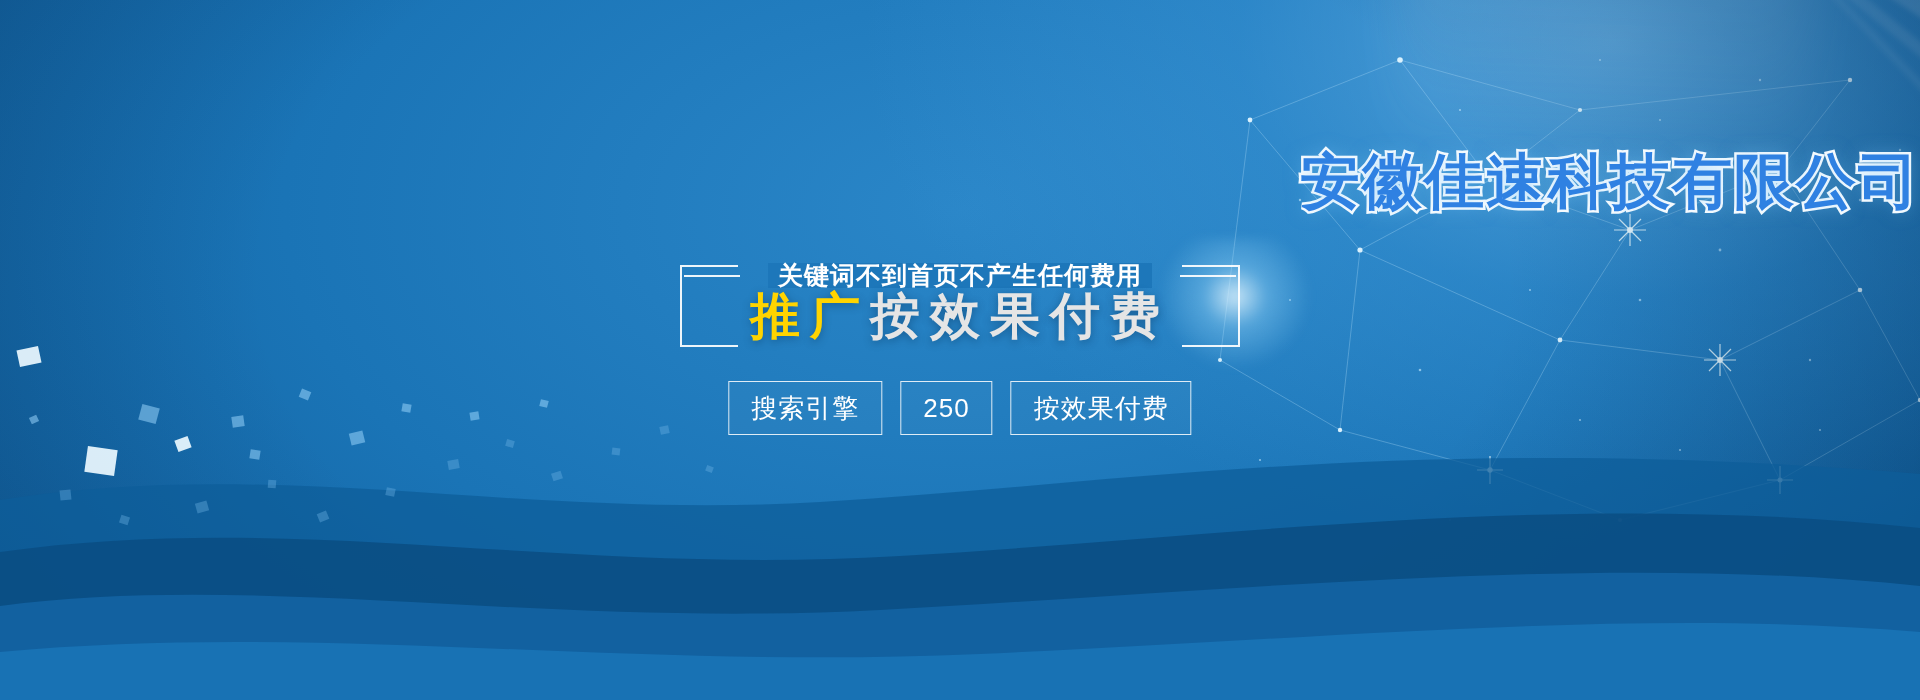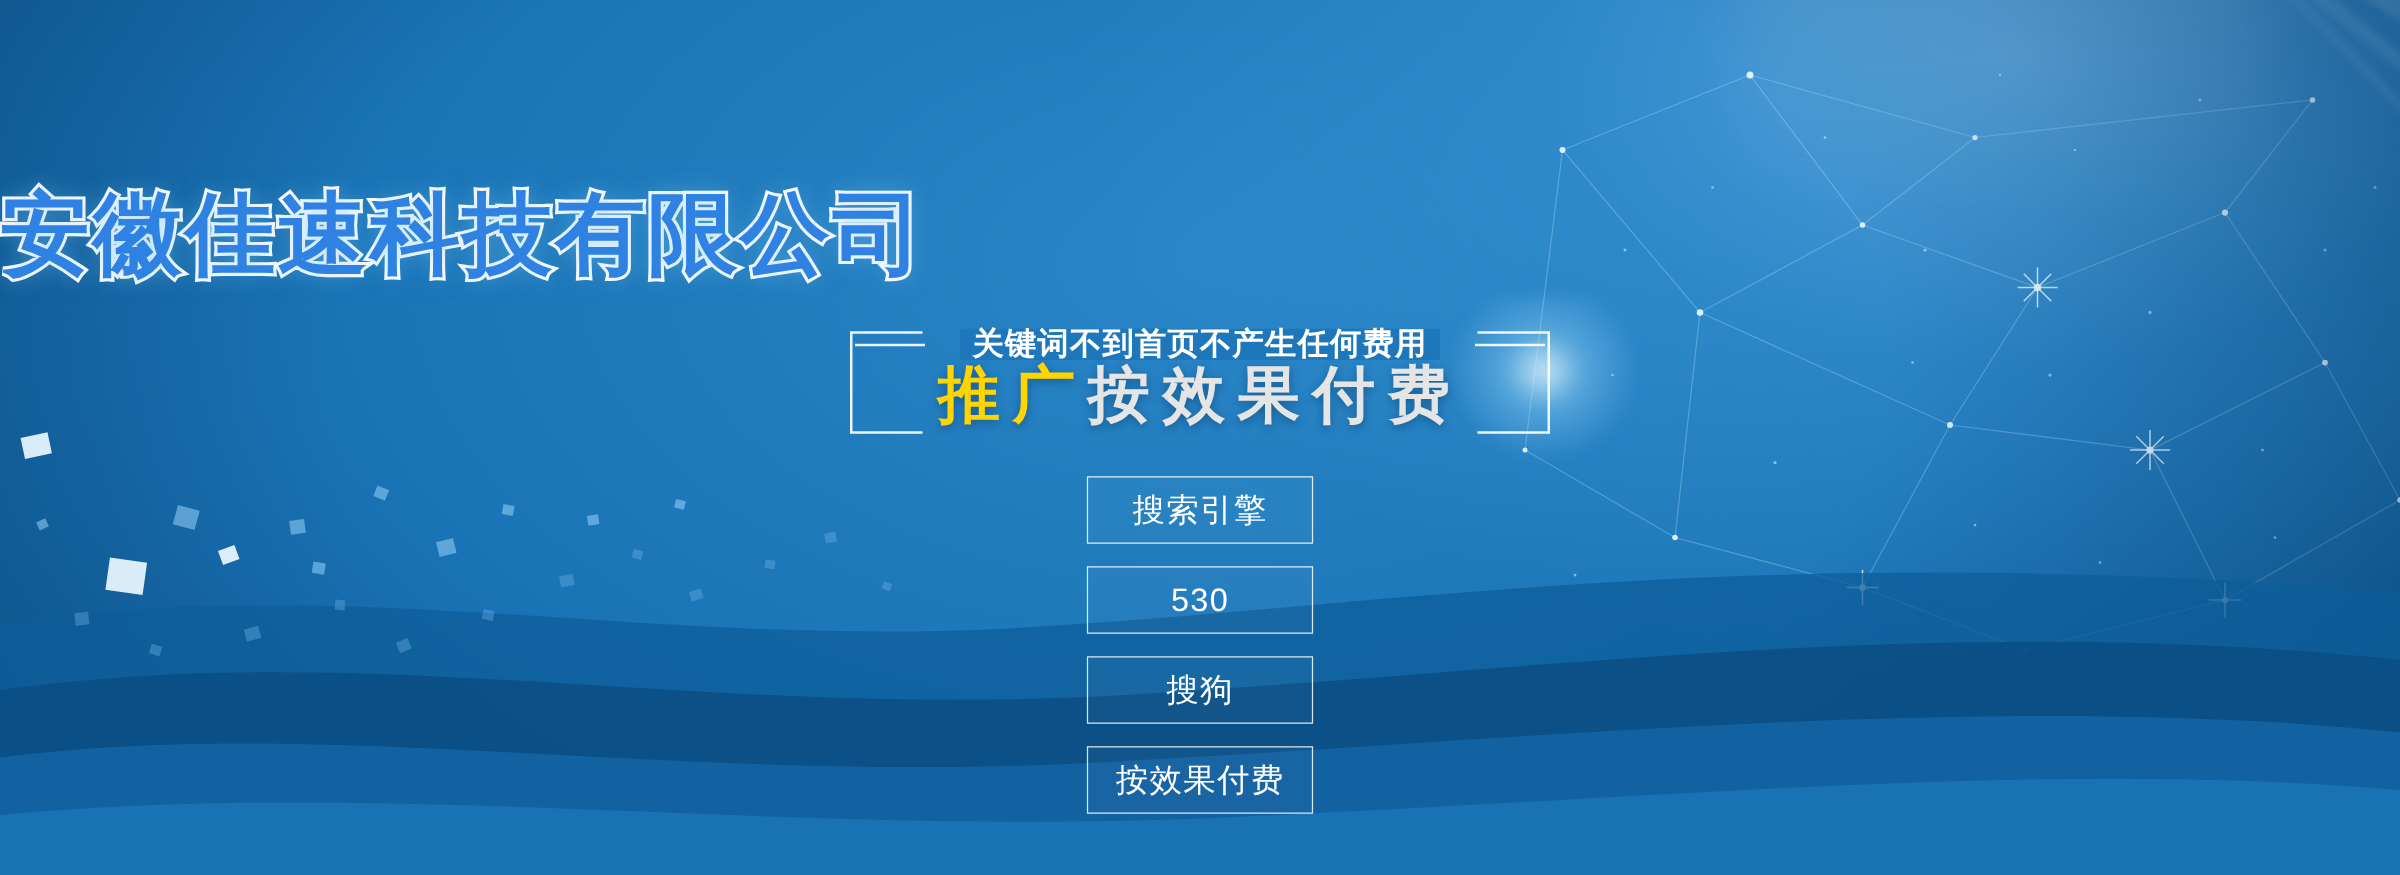--- a/index.html
+++ b/index.html
@@ -71,22 +71,22 @@
   .pc.bright{background:rgba(235,248,255,.92);}
   .pc.dim{background:rgba(110,180,230,.38);}
 
   
   .content{
     position:absolute;left:0;top:0;width:1920px;height:700px;
   }
 
   .title{
     position:absolute;left:0;right:0;top:152px;
-    text-align:left;
-    font-size:72px;
+    text-align:right;
+    font-size:60px;
     font-weight:bold;
     letter-spacing:2px;
     color:#2f81e2;
     -webkit-text-stroke:5px #ffffff;
     paint-order:stroke fill;
     text-shadow:0 0 18px rgba(120,195,245,.55);
     line-height:1;
     white-space:nowrap;
   }
 
@@ -127,21 +127,21 @@
     line-height:1.08;
     text-shadow:0 2px 8px rgba(6,48,88,.45);
   }
   .hl-accent{color:#ffd400;}
   .hl-main{color:#e5e5e5;}
 
   
   .engines{
     position:absolute;left:50%;top:381px;
     transform:translateX(-50%);
-    display:flex;gap:18px;flex-direction:column;
+    display:flex;gap:18px;
   }
   .engine{
     border:1.5px solid rgba(255,255,255,.85);
     color:#ffffff;
     font-size:26px;
     letter-spacing:1px;
     height:52px;
     display:flex;align-items:center;justify-content:center;
     padding:0 22px;
     background:rgba(255,255,255,.03);
@@ -282,19 +282,18 @@
         <span class="dash"></span>
       </div>
 
       <div class="headline">
         <span class="hl-accent">推广</span><span class="hl-main">按效果付费</span>
       </div>
     </div>
 
     <div class="engines">
       <div class="engine">搜索引擎</div>
-      <div class="engine">530</div>
-      <div class="engine">搜狗</div>
+      <div class="engine">250</div>
       <div class="engine">按效果付费</div>
     </div>
 
   </div>
 </div>
 
 </body></html>

